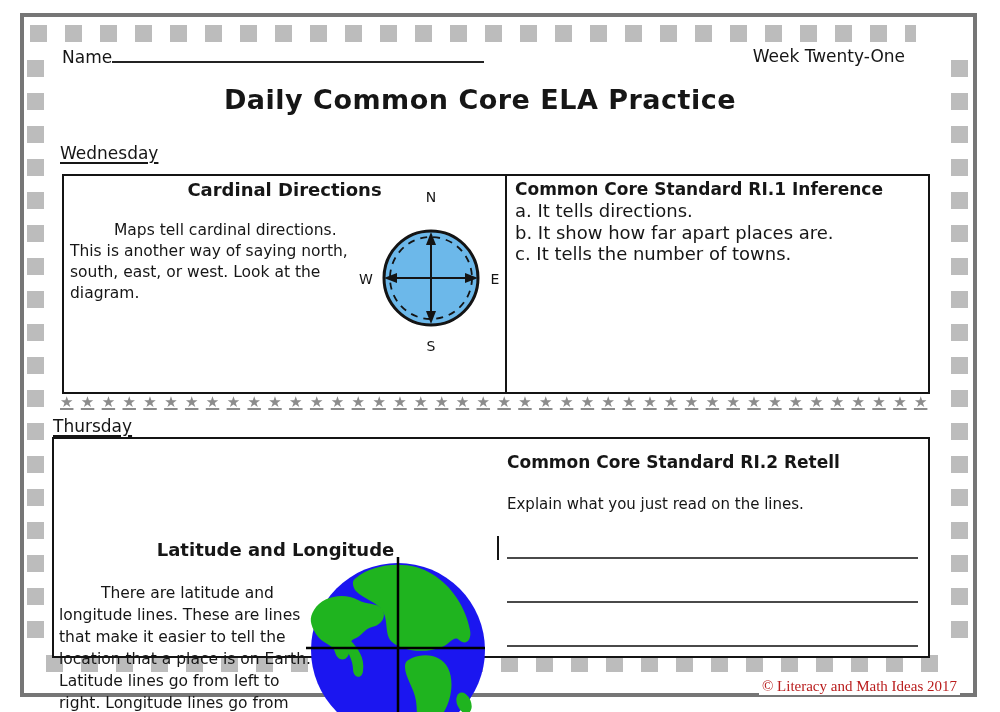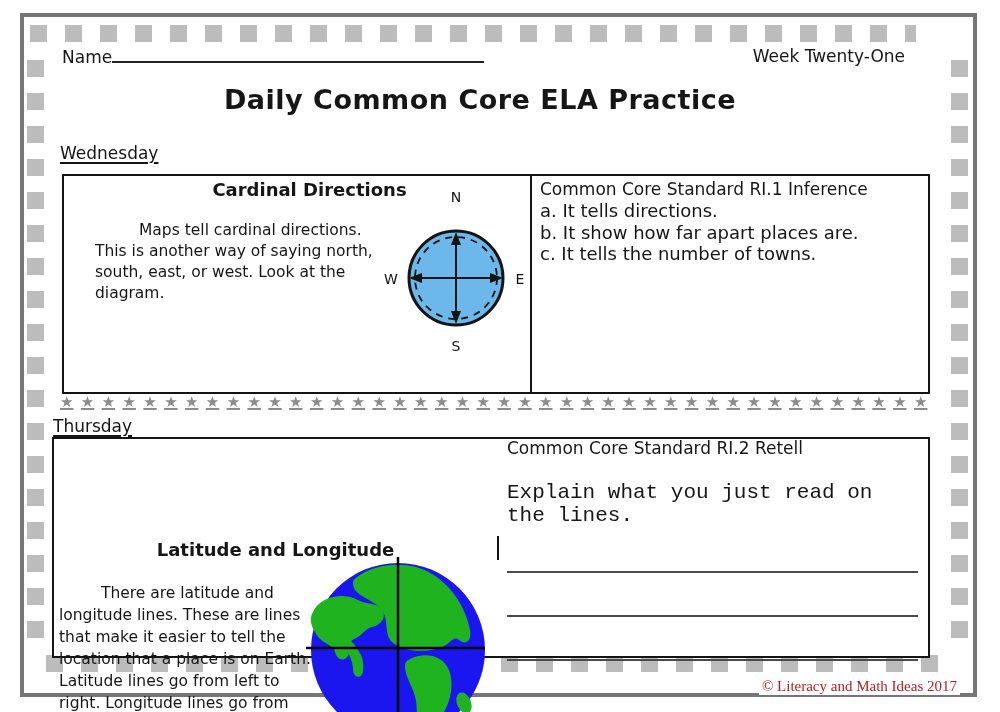--- a/index.html
+++ b/index.html
@@ -35,36 +35,36 @@
   .day-label { position:absolute; font-size:17px; text-decoration:underline;
                text-underline-offset:3px; text-decoration-thickness:1.5px; }
   .day-wed { left:60px; top:143px; }
   .day-thu { left:53px; top:416px; }
 
   
   .tbl { position:absolute; border:2px solid #141414; display:flex; background:#fff; }
   .tbl-wed { left:62px; top:174px; width:864px; height:216px; }
   .tbl-thu { left:52px; top:437px; width:874px; height:217px;align-items:center; }
   .cell-left { position:relative; border-right:2px solid #141414; }
-  .tbl-wed .cell-left { width:441px;margin-left:25px; }
+  .tbl-wed .cell-left { width:441px; }
   .tbl-thu .cell-left { width:443px; }
   .cell-right { position:relative; flex:1; padding:2px 8px 0 8px; }
   .cell-title { text-align:center; font-weight:bold; font-size:18px; padding-top:3px; }
 
   .wed-body { position:absolute; left:6px; top:44px; width:288px;
               font-size:15.5px; line-height:21px; text-indent:44px; }
   .thu-body { position:absolute; left:5px; top:46px; width:252px;
               font-size:15.5px; line-height:22px; text-indent:42px; }
   .compass-wrap { position:absolute; right:0px; top:12px; }
   .earth-wrap { position:absolute; right:3px; top:16px; }
 
-  .q-title { font-weight:normal; font-size:17px; line-height:22px; white-space:nowrap; }
+  .q-title { font-weight:bold; font-size:17px; line-height:22px; white-space:nowrap; }
   .q-body { font-size:15.5px; line-height:21px; width:396px; }
   .choice { font-size:18px; line-height:21.5px; }
-  .prompt { margin-top:22px; font-size:21px;font-family:Liberation Mono, monospace; }
+  .prompt { margin-top:22px; font-size:15px; }
   .writelines { margin-top:2px; margin-right:2px; }
   .wline { height:42px; border-bottom:2px solid #4a4a4a; }
 
   
   .stars-row { position:absolute; left:60px; top:394px; width:868px; height:18px;
                display:flex; justify-content:space-between; }
   .star { font-size:15px; line-height:16px; text-decoration:underline;
           text-decoration-thickness:2px; text-underline-offset:1px; }
 
   svg text { font-family:"DejaVu Sans","Liberation Sans",sans-serif; }

